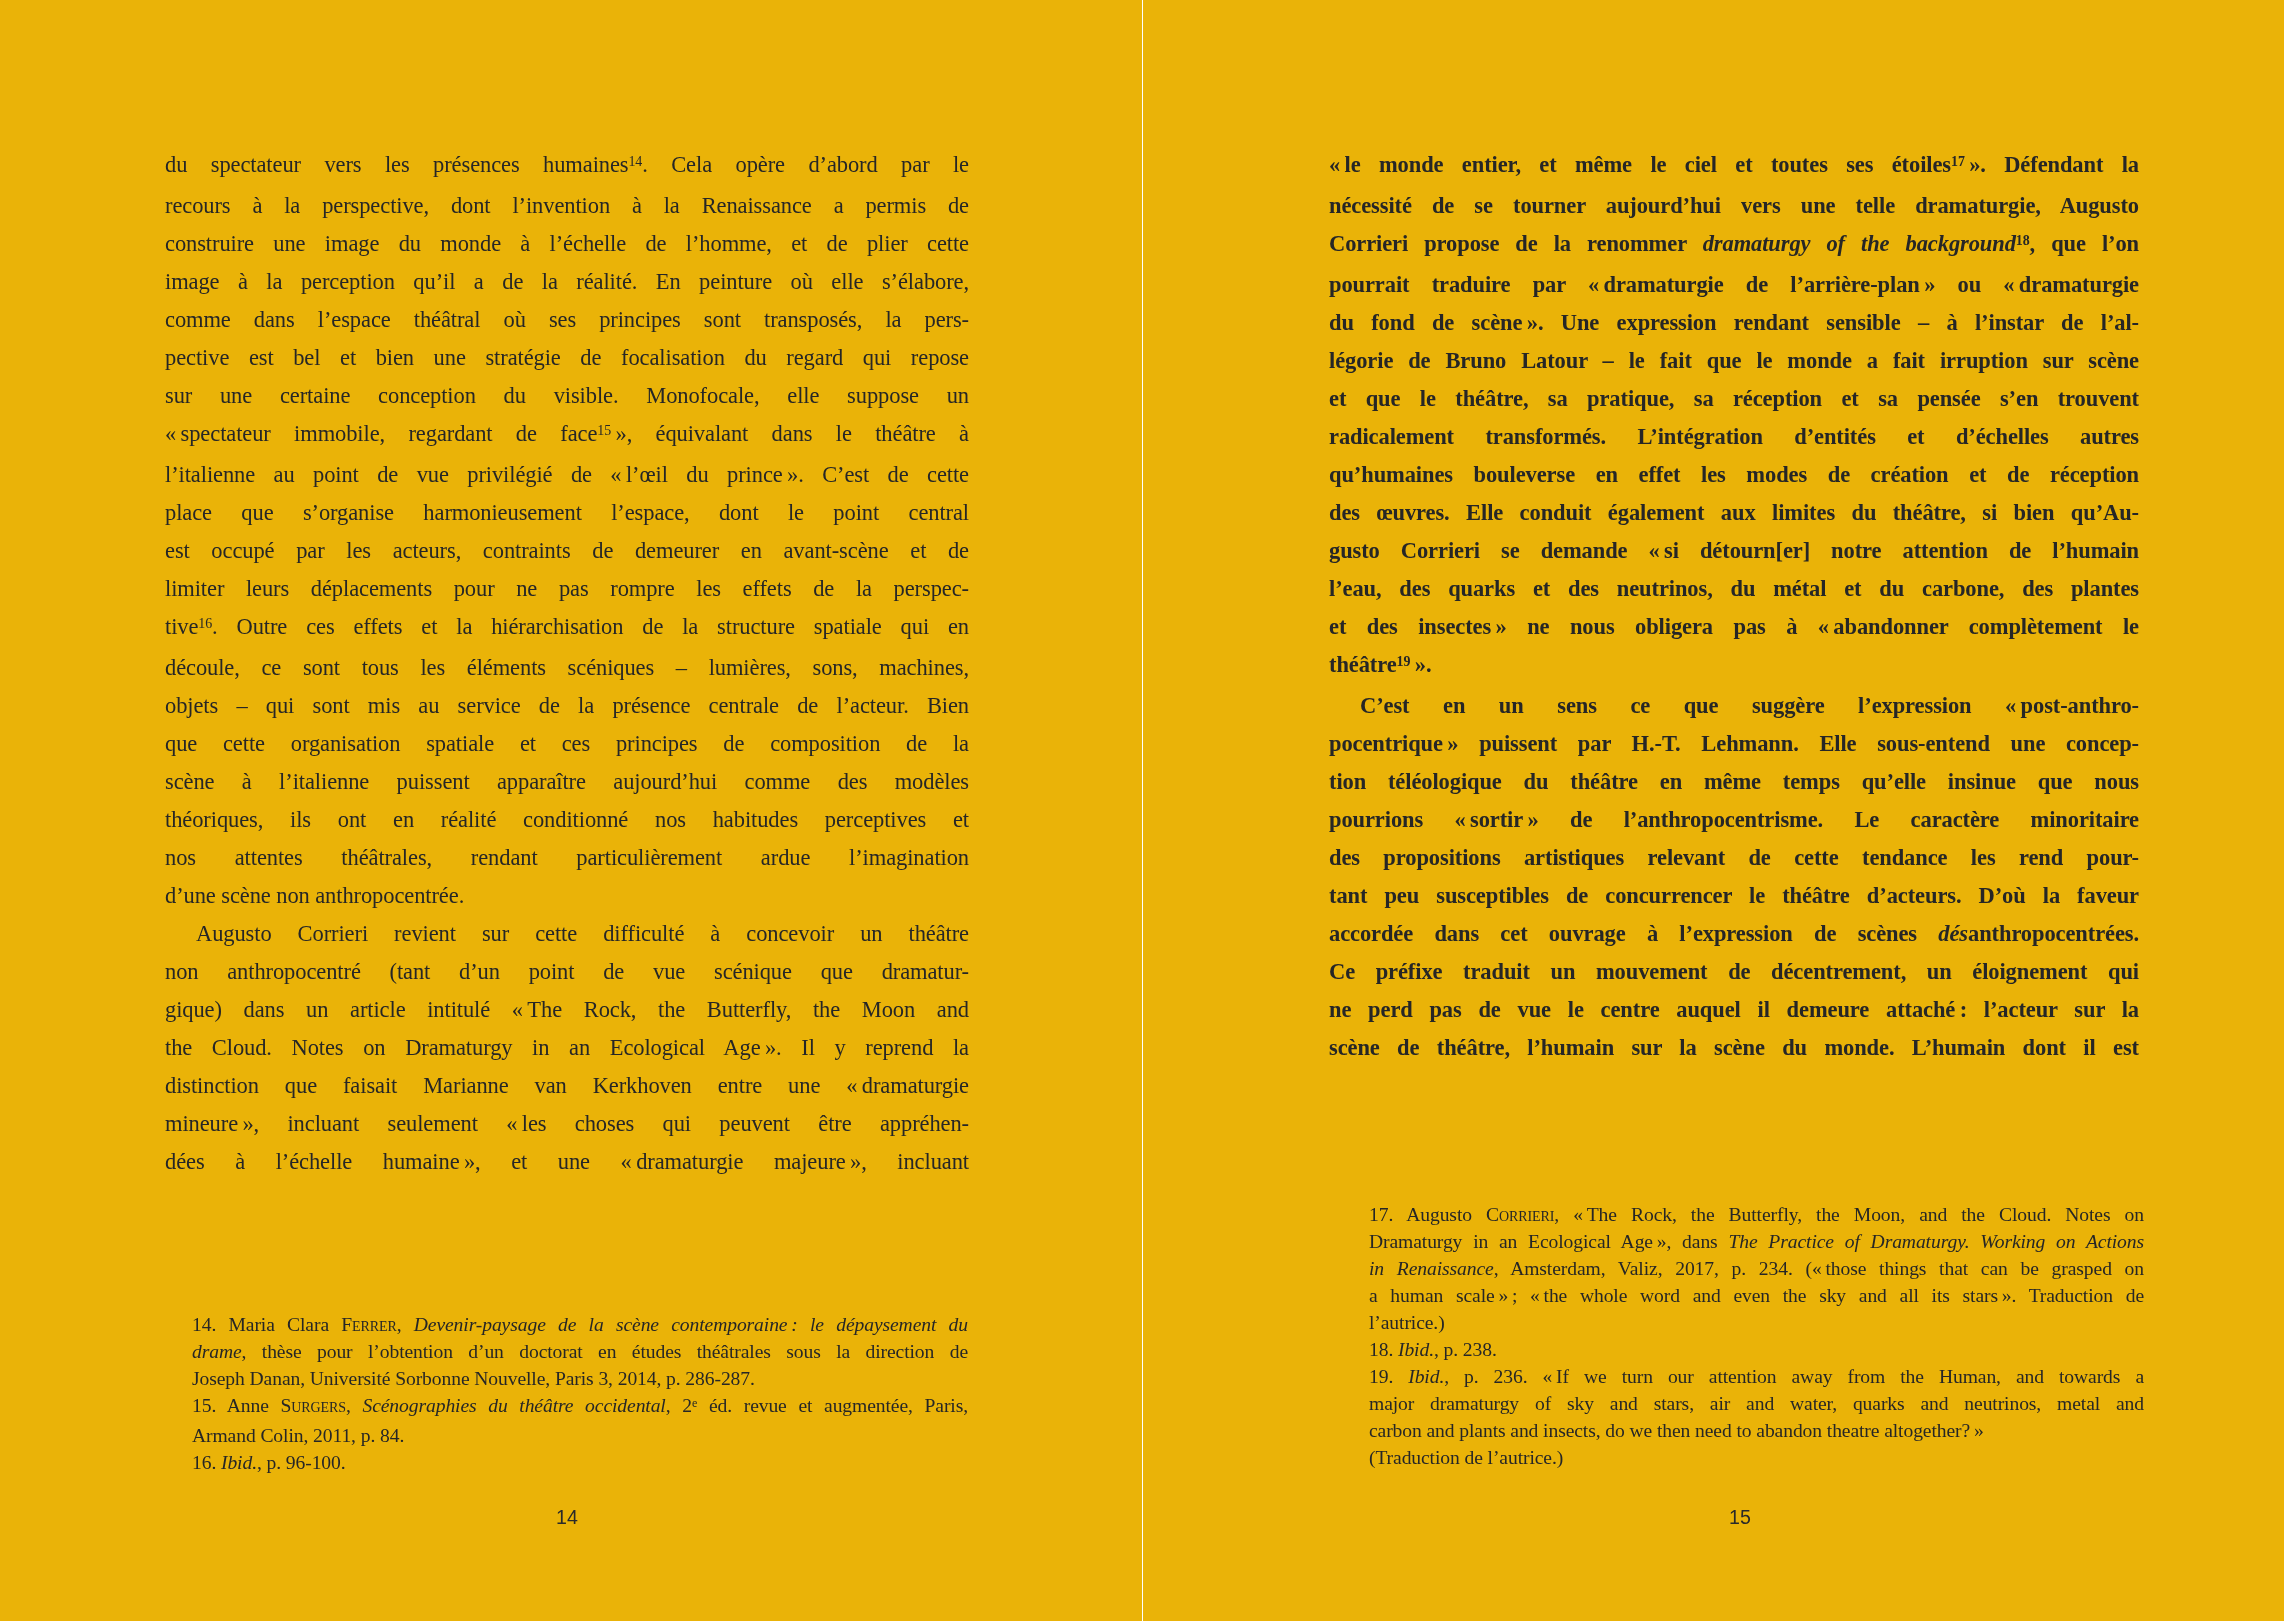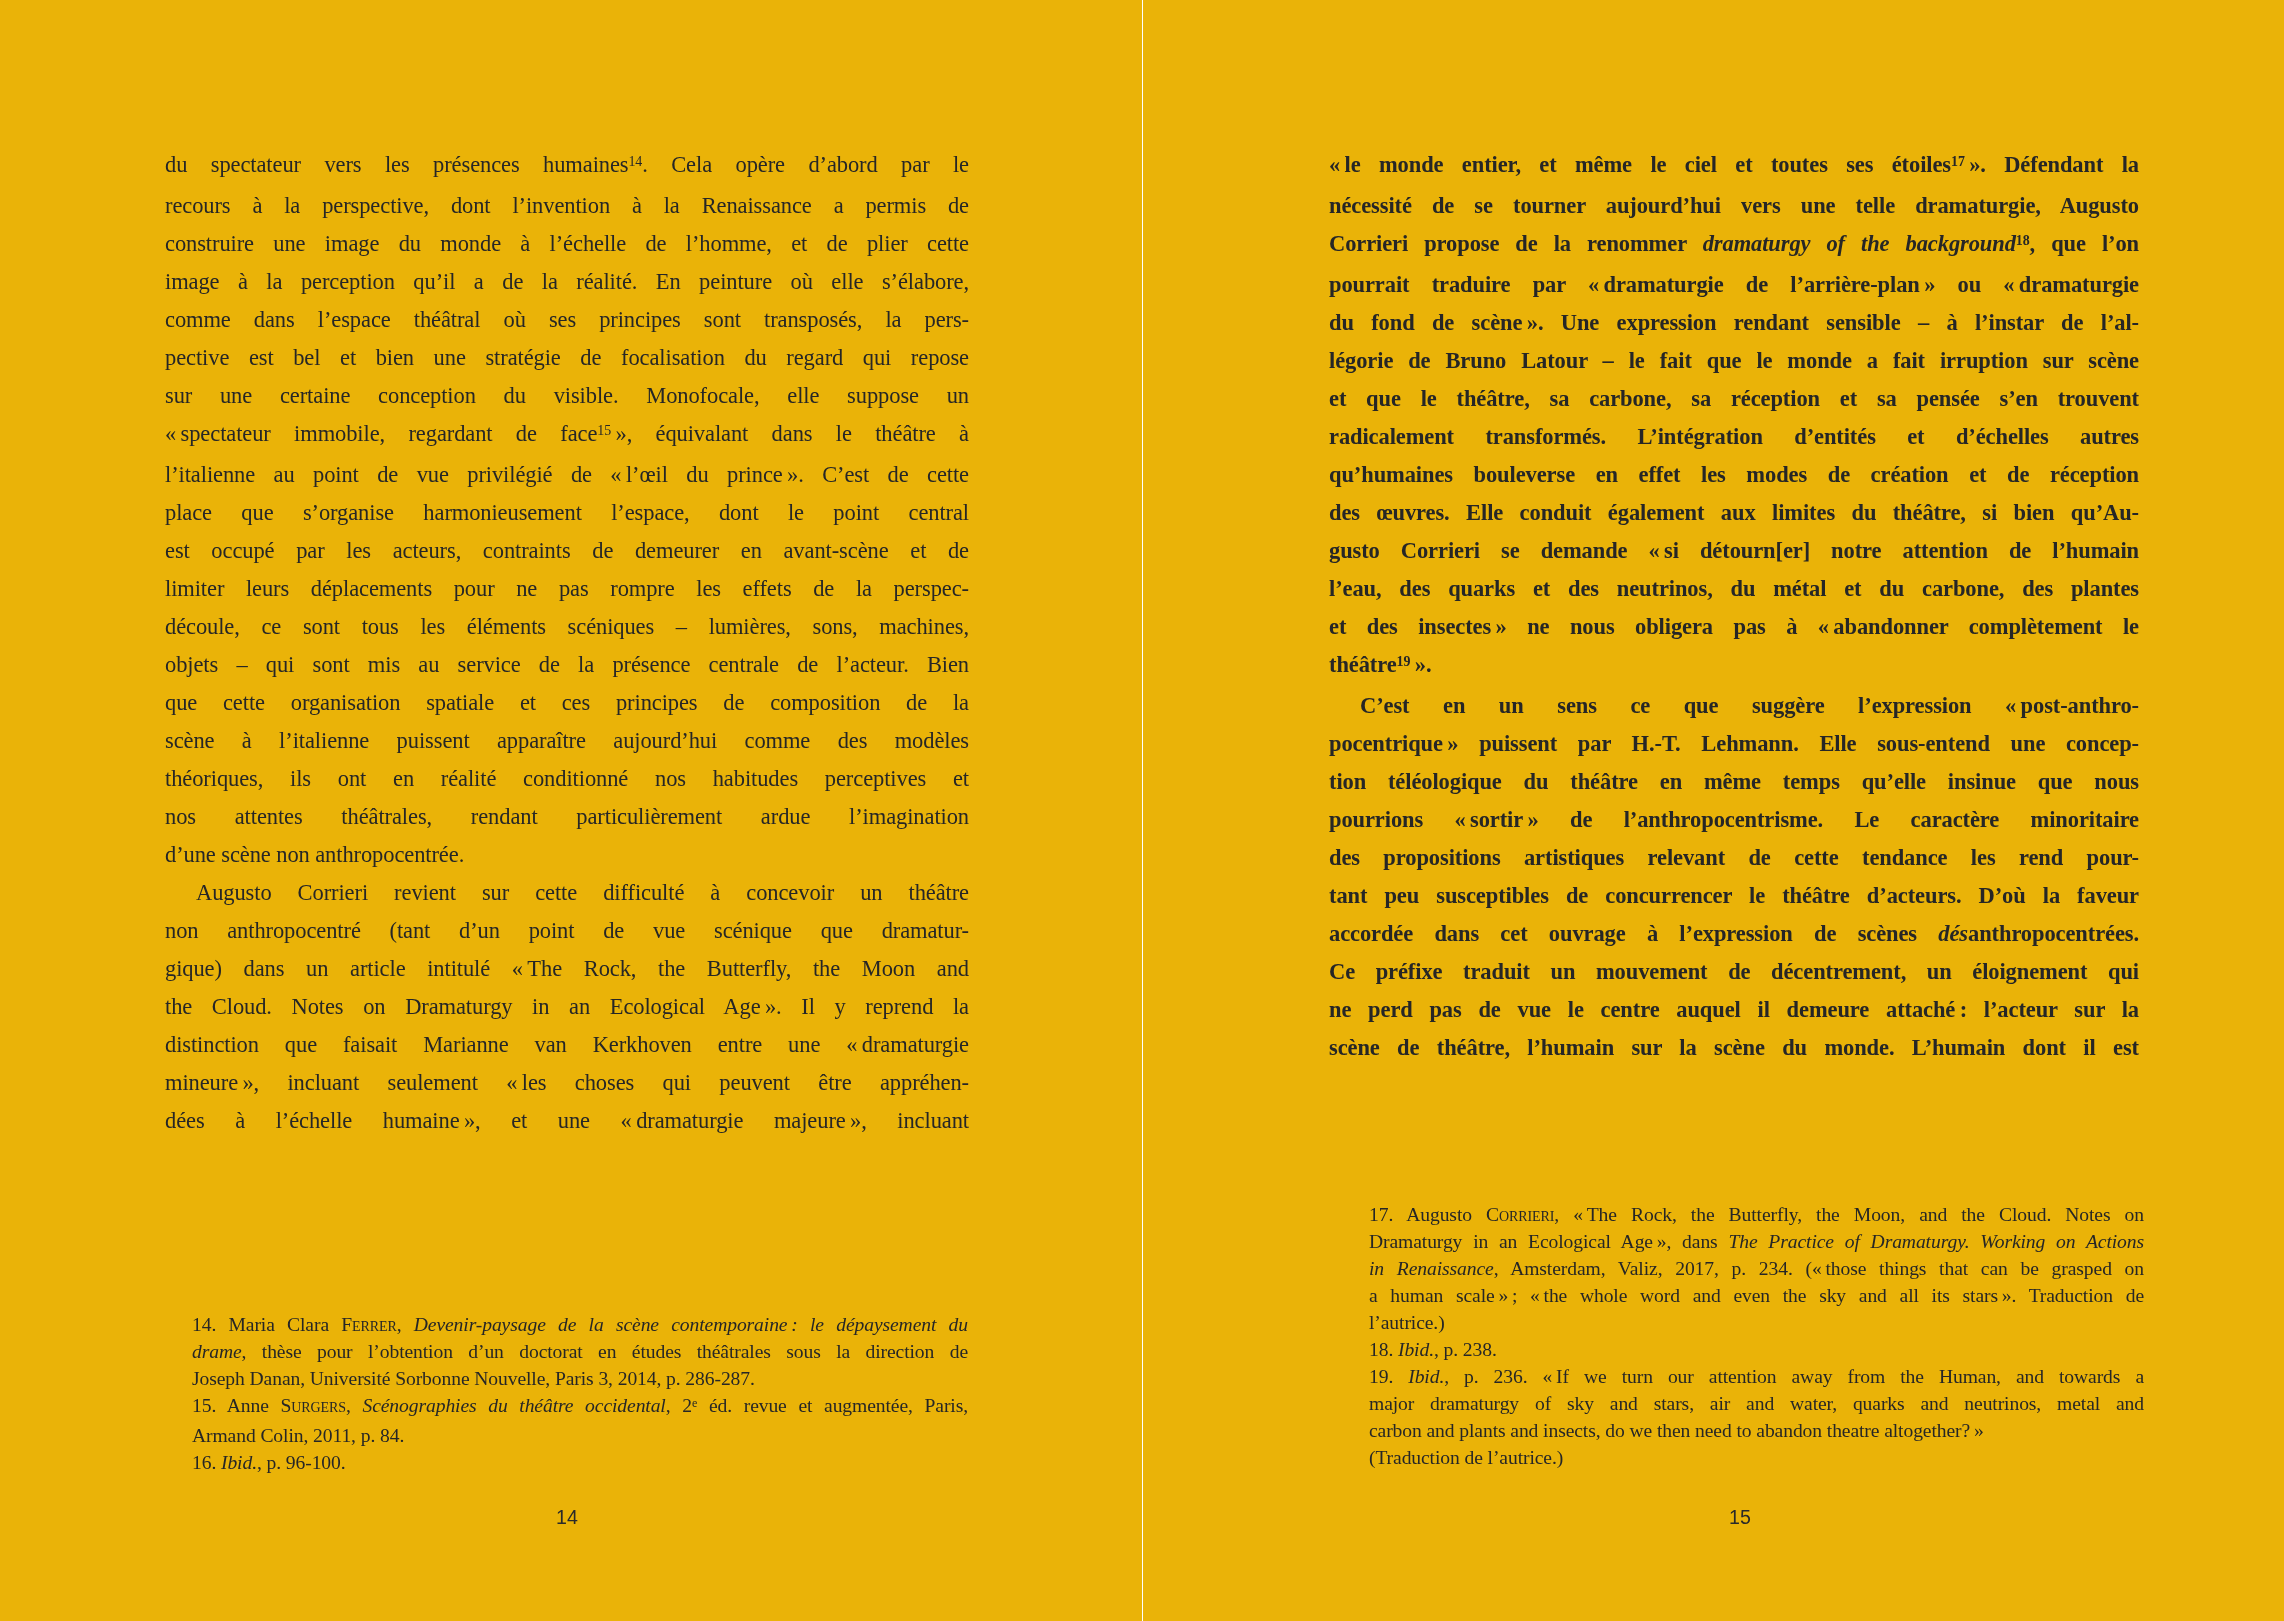--- a/index.html
+++ b/index.html
@@ -90,20 +90,21 @@
         <div class="line">construire une image du monde à l’échelle de l’homme, et de plier cette</div>
         <div class="line">image à la perception qu’il a de la réalité. En peinture où elle s’élabore,</div>
         <div class="line">comme dans l’espace théâtral où ses principes sont transposés, la pers-</div>
         <div class="line">pective est bel et bien une stratégie de focalisation du regard qui repose</div>
         <div class="line">sur une certaine conception du visible. Monofocale, elle suppose un</div>
         <div class="line">« spectateur immobile, regardant de face<span class="sup">15</span> », équivalant dans le théâtre à</div>
         <div class="line">l’italienne au point de vue privilégié de « l’œil du prince ». C’est de cette</div>
         <div class="line">place que s’organise harmonieusement l’espace, dont le point central</div>
         <div class="line">est occupé par les acteurs, contraints de demeurer en avant-scène et de</div>
         <div class="line">limiter leurs déplacements pour ne pas rompre les effets de la perspec-</div>
+        <div class="line">tive<span class="sup">16</span>. Outre ces effets et la hiérarchisation de la structure spatiale qui en</div>
         <div class="line">découle, ce sont tous les éléments scéniques – lumières, sons, machines,</div>
         <div class="line">objets – qui sont mis au service de la présence centrale de l’acteur. Bien</div>
         <div class="line">que cette organisation spatiale et ces principes de composition de la</div>
         <div class="line">scène à l’italienne puissent apparaître aujourd’hui comme des modèles</div>
         <div class="line">théoriques, ils ont en réalité conditionné nos habitudes perceptives et</div>
         <div class="line">nos attentes théâtrales, rendant particulièrement ardue l’imagination</div>
         <div class="line no-just">d’une scène non anthropocentrée.</div>
         <div class="line indent">Augusto Corrieri revient sur cette difficulté à concevoir un théâtre</div>
         <div class="line">non anthropocentré (tant d’un point de vue scénique que dramatur-</div>
         <div class="line">gique) dans un article intitulé « The Rock, the Butterfly, the Moon and</div>
@@ -124,21 +125,21 @@
   </section>
 
   <section class="page right">
     <div class="body-text">
         <div class="line">« le monde entier, et même le ciel et toutes ses étoiles<span class="sup">17</span> ». Défendant la</div>
         <div class="line">nécessité de se tourner aujourd’hui vers une telle dramaturgie, Augusto</div>
         <div class="line">Corrieri propose de la renommer <span class="it">dramaturgy of the background</span><span class="sup">18</span>, que l’on</div>
         <div class="line">pourrait traduire par « dramaturgie de l’arrière-plan » ou « dramaturgie</div>
         <div class="line">du fond de scène ». Une expression rendant sensible – à l’instar de l’al-</div>
         <div class="line">légorie de Bruno Latour – le fait que le monde a fait irruption sur scène</div>
-        <div class="line">et que le théâtre, sa carbone, sa réception et sa pensée s’en trouvent</div>
+        <div class="line">et que le théâtre, sa pratique, sa réception et sa pensée s’en trouvent</div>
         <div class="line">radicalement transformés. L’intégration d’entités et d’échelles autres</div>
         <div class="line">qu’humaines bouleverse en effet les modes de création et de réception</div>
         <div class="line">des œuvres. Elle conduit également aux limites du théâtre, si bien qu’Au-</div>
         <div class="line">gusto Corrieri se demande « si détourn[er] notre attention de l’humain</div>
         <div class="line">l’eau, des quarks et des neutrinos, du métal et du carbone, des plantes</div>
         <div class="line">et des insectes » ne nous obligera pas à « abandonner complètement le</div>
         <div class="line no-just">théâtre<span class="sup">19</span> ».</div>
         <div class="line indent">C’est en un sens ce que suggère l’expression « post-anthro-</div>
         <div class="line">pocentrique » puissent par H.-T. Lehmann. Elle sous-entend une concep-</div>
         <div class="line">tion téléologique du théâtre en même temps qu’elle insinue que nous</div>

